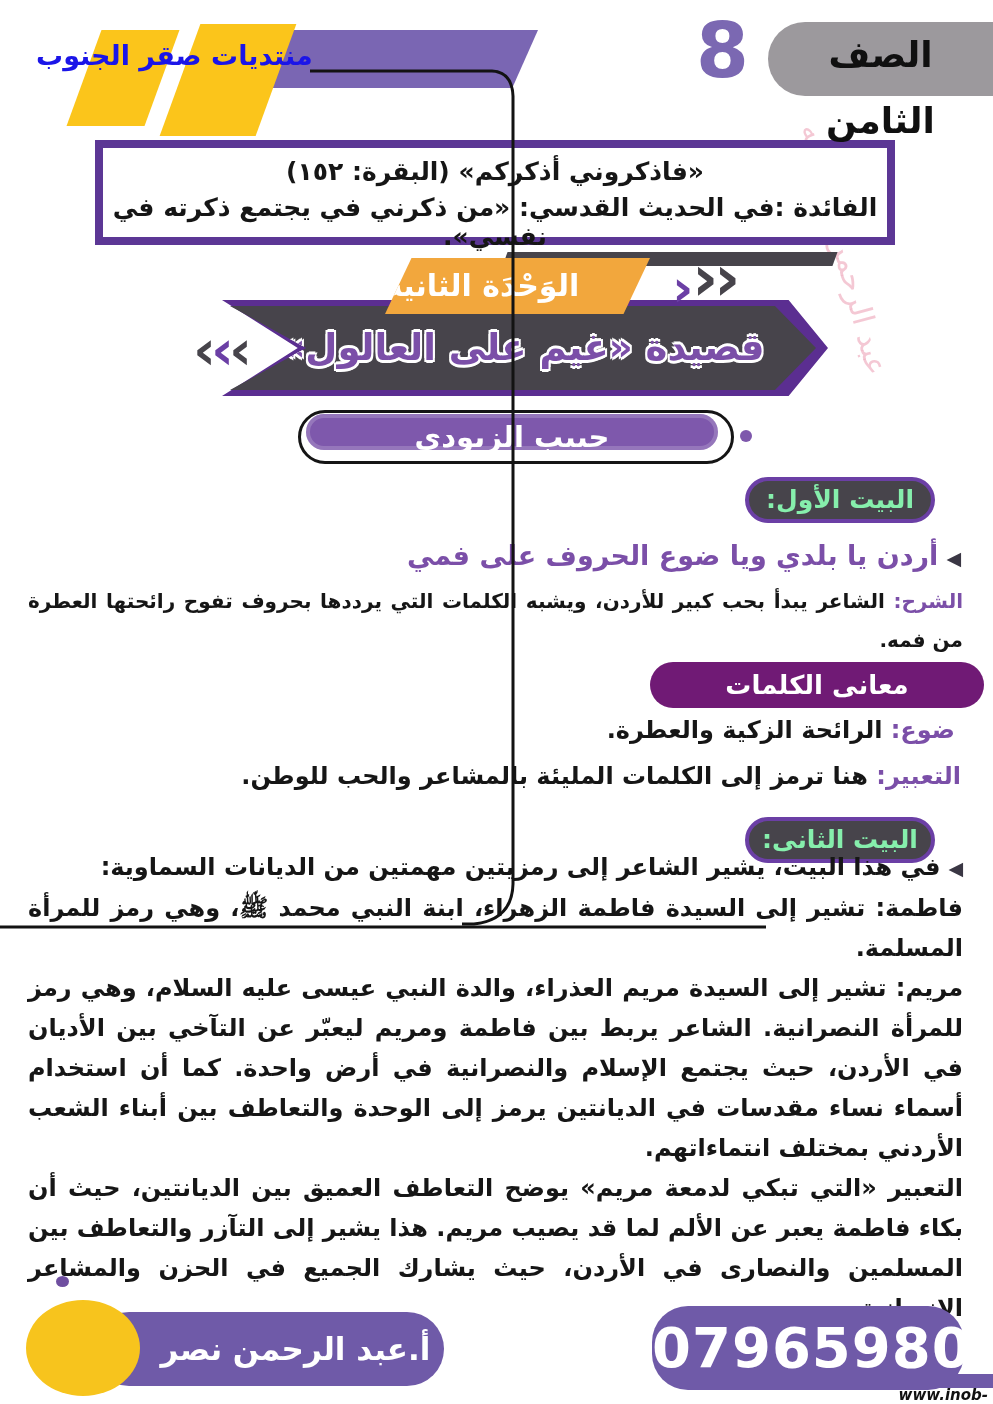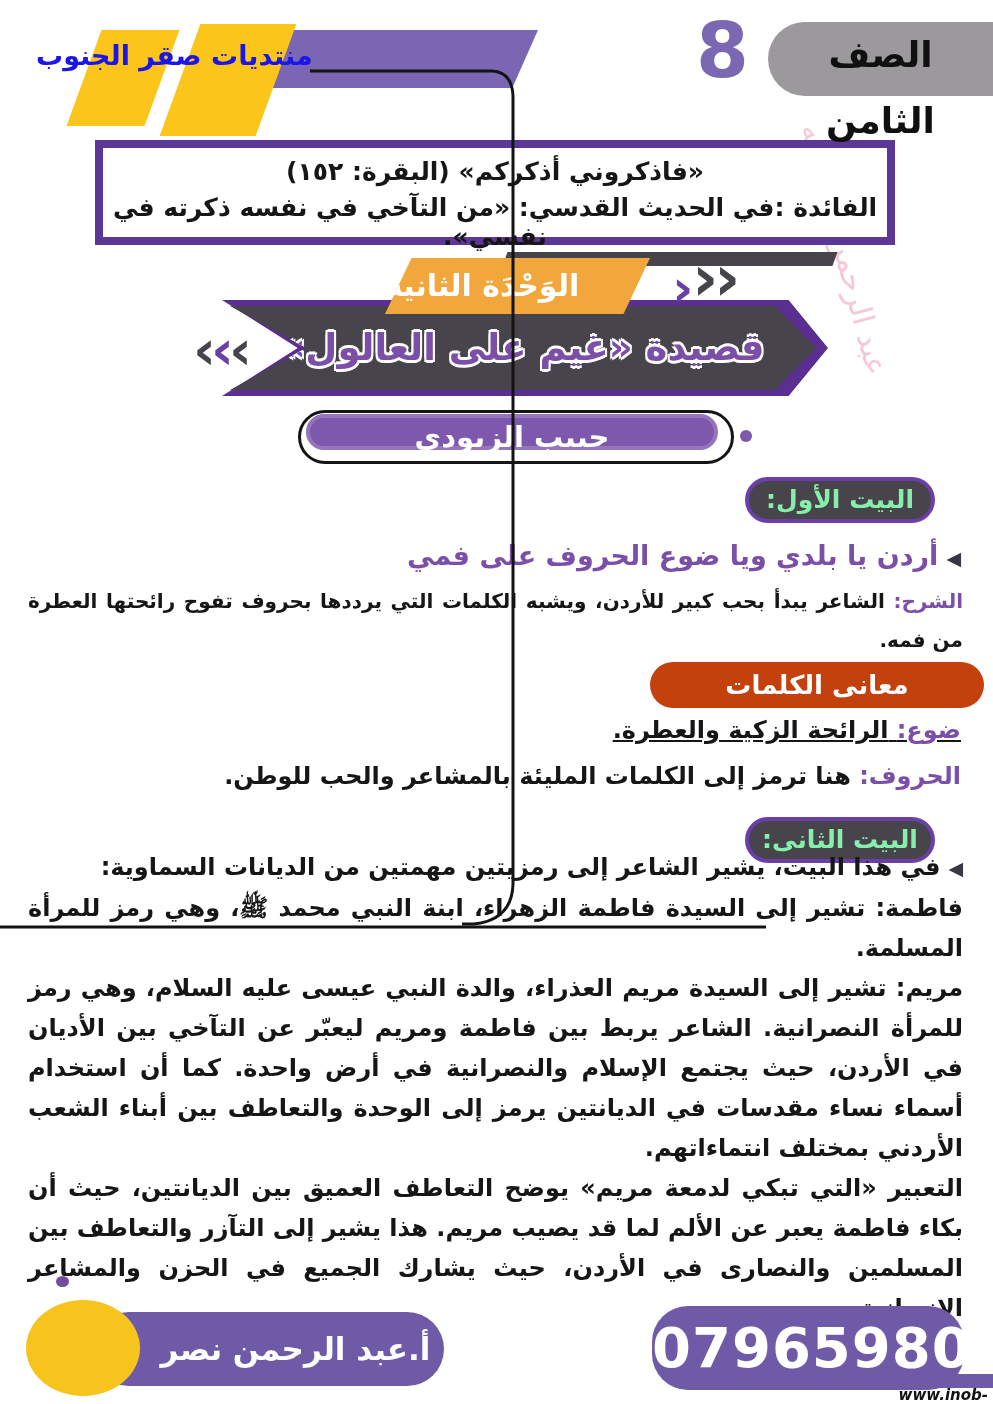--- a/index.html
+++ b/index.html
@@ -46,32 +46,32 @@
   .author-pill { left:306px; top:414px; width:412px; height:36px; background:#7E58AC; border-radius:24px;
     box-shadow:inset 0 0 0 4px rgba(255,255,255,.18); color:#fff; font-size:29px; font-weight:900;
     text-align:center; line-height:46px; direction:rtl; z-index:3; }
   .author-dot { left:740px; top:430px; width:12px; height:12px; border-radius:50%; background:#7E58AC; z-index:3; }
 
   
   .section-badge { width:190px; height:46px; background:#47444B; border:4px solid #6B3FA5; border-radius:26px;
     color:#86efac; font-size:25px; font-weight:700; text-align:center; line-height:37px; direction:rtl; z-index:2; }
   .badge1 { left:745px; top:477px; }
   .badge2 { left:745px; top:817px; }
-  .meanings-pill { left:650px; top:662px; width:334px; height:46px; background:#c2410c; border-radius:26px;
+  .meanings-pill { left:650px; top:662px; width:334px; height:46px; background:#701a75; border-radius:26px;
     color:#fff; font-size:26px; font-weight:700; text-align:center; line-height:46px; direction:rtl; z-index:2; }
 
   
   .poem-line { right:32px; top:540px; direction:rtl; color:#7B4FA8; font-size:27px; font-weight:700; z-index:2; }
   .marker { color:#3A3744; font-size:19px; margin-left:8px; vertical-align:middle; }
   .para { right:30px; width:935px; direction:rtl; text-align:justify; color:#161616;
           font-weight:700; z-index:2; }
   .sharh { top:582px; font-size:20px; line-height:39px; }
   .plabel { color:#7B4FA8; }
   .meaning-row { direction:rtl; font-size:24px; font-weight:700; color:#161616; z-index:2; }
-  .m1 { right:32px; top:716px;text-decoration:underline; }
+  .m1 { right:38px; top:716px; }
   .m2 { right:32px; top:762px; }
   .verse2 { top:847px; font-size:24px; line-height:40px; }
   .verse2 p { margin:0; }
 
   
   .f-dot { left:56px; top:1276px; width:13px; height:11px; border-radius:50%; background:#6F4FA0; z-index:2; }
   .name-pill { left:92px; top:1312px; width:352px; height:74px; background:#6F5AA8; border-radius:37px;
     color:#fff; font-size:31px; font-weight:900; text-align:center; line-height:74px; direction:rtl;
     padding-left:55px; z-index:2; }
   .f-circle { left:26px; top:1300px; width:114px; height:96px; border-radius:50%; background:#F7C41D; z-index:3; }
@@ -96,21 +96,21 @@
   <div class="abs ybar ybar1"></div>
   <div class="abs ybar ybar2"></div>
   <div class="abs ptrap"></div>
   <div class="abs grade-num">8</div>
   <div class="abs grade-badge">الصف الثامن</div>
 
   <div class="abs watermark">عبد الرحمن نصر الله</div>
 
   <div class="abs verse-box">
     <div class="l1">«فاذكروني أذكركم» (البقرة: ١٥٢)</div>
-    <div class="l2">الفائدة :في الحديث القدسي: «من التآخي في نفسه ذكرته في نفسي».</div>
+    <div class="l2">الفائدة :في الحديث القدسي: «من ذكرني في يجتمع ذكرته في نفسي».</div>
   </div>
 
   <span class="abs chev" style="left:672px; top:262px; font-size:52px; color:#6B3FA5;">‹</span>
   <span class="abs chev" style="left:692px; top:246px; font-size:64px; color:#47444B;">‹</span>
   <span class="abs chev" style="left:714px; top:246px; font-size:64px; color:#47444B;">‹</span>
   <div class="abs darkbar"></div>
   <div class="abs banner-purple"></div>
   <div class="abs banner-dark">قصيدة «غيم على العالول»</div>
   <div class="abs banner-orange">الوَحْدَة الثانية</div>
   <span class="abs chev" style="left:193px; top:322px; font-size:56px; color:#47444B;">›</span>
@@ -120,21 +120,21 @@
   <div class="abs author-outline"></div>
   <div class="abs author-pill">حبيب الزيودى</div>
   <div class="abs author-dot"></div>
 
   <div class="abs section-badge badge1">البيت الأول:</div>
   <div class="abs poem-line"><span class="marker">◀</span><span>أردن يا بلدي ويا ضوع الحروف على فمي</span></div>
   <div class="abs para sharh"><span class="plabel">الشرح:</span> <span>الشاعر يبدأ بحب كبير للأردن، ويشبه الكلمات التي يرددها بحروف تفوح رائحتها العطرة من فمه.</span></div>
 
   <div class="abs meanings-pill">معانى الكلمات</div>
   <div class="abs meaning-row m1"><span class="plabel">ضوع:</span> <span>الرائحة الزكية والعطرة.</span></div>
-  <div class="abs meaning-row m2"><span class="plabel">الحروف:</span> <span>هنا ترمز إلى الكلمات المليئة بالمشاعر والحب للوطن.</span></div>
+  <div class="abs meaning-row m2"><span class="plabel">التعبير:</span> <span>هنا ترمز إلى الكلمات المليئة بالمشاعر والحب للوطن.</span></div>
 
   <div class="abs section-badge badge2">البيت الثانى:</div>
   <div class="abs para verse2">
     <p><span class="marker">◀</span><span>في هذا البيت، يشير الشاعر إلى رمزيتين مهمتين من الديانات السماوية:</span></p>
     <p><span>فاطمة:</span><span> تشير إلى السيدة فاطمة الزهراء، ابنة النبي محمد ﷺ، وهي رمز للمرأة المسلمة.</span></p>
     <p><span>مريم:</span><span> تشير إلى السيدة مريم العذراء، والدة النبي عيسى عليه السلام، وهي رمز للمرأة النصرانية. الشاعر يربط بين فاطمة ومريم ليعبّر عن التآخي بين الأديان في الأردن، حيث يجتمع الإسلام والنصرانية في أرض واحدة. كما أن استخدام أسماء نساء مقدسات في الديانتين يرمز إلى الوحدة والتعاطف بين أبناء الشعب الأردني بمختلف انتماءاتهم.</span></p>
     <p>التعبير «التي تبكي لدمعة مريم» يوضح التعاطف العميق بين الديانتين، حيث أن بكاء فاطمة يعبر عن الألم لما قد يصيب مريم. هذا يشير إلى التآزر والتعاطف بين المسلمين والنصارى في الأردن، حيث يشارك الجميع في الحزن والمشاعر الإنسانية.</p>
   </div>
 
   <div class="abs f-dot"></div>

